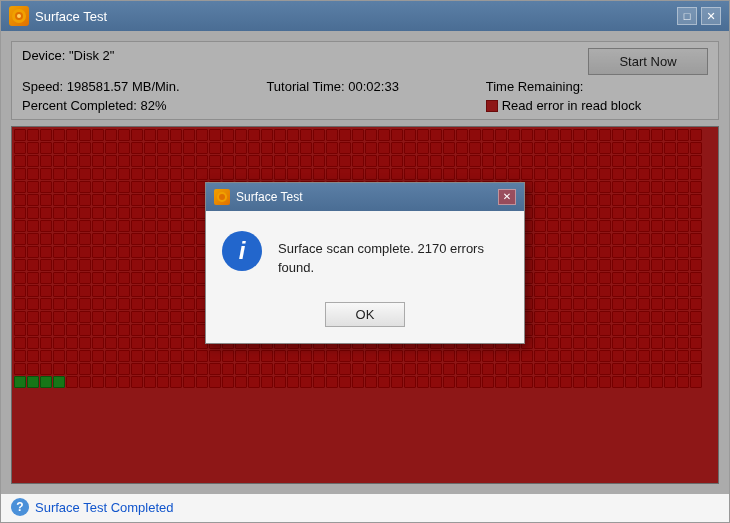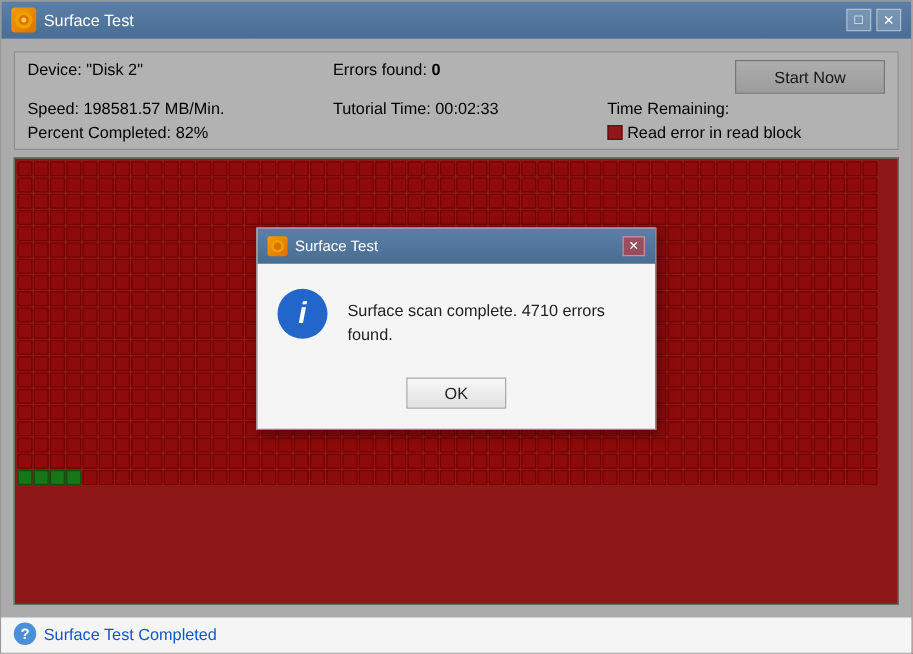--- a/index.html
+++ b/index.html
@@ -293,24 +293,20 @@
   </div>
 
   <div class="content-area">
 
     <div style="background:white; border:1px solid #ccc;">
       <div class="info-grid">
 
         <div class="cell1">
           <span>Device:</span>
           <span>"Disk 2"</span>
-        </div>
-        <div class="cell2">
-          <span>Errors found:</span>
-          <strong>0</strong>
         </div>
         <div class="cell3 start-cell">
           <button class="start-btn">Start Now</button>
         </div>
 
         <div class="cell4">
           <span>Speed:</span>
           <span>198581.57 MB/Min.</span>
         </div>
         <div class="cell5">
@@ -1407,21 +1403,21 @@
               <circle cx="6" cy="6" r="3" fill="#e07000"></circle>
             </svg>
           </div>
           <span class="modal-title-text">Surface Test</span>
           <div class="modal-close-btn">✕</div>
         </div>
         <div class="modal-body">
           <div class="modal-info-icon">
             <span>i</span>
           </div>
-          <div class="modal-message">Surface scan complete. 4710 errors found.</div>
+          <div class="modal-message">Surface scan complete. 2170 errors found.</div>
         </div>
         <div class="modal-footer">
           <button class="ok-btn">OK</button>
         </div>
       </div>
     </div>
   </div>
 
   <div class="footer">
     <div class="question-icon">?</div>

